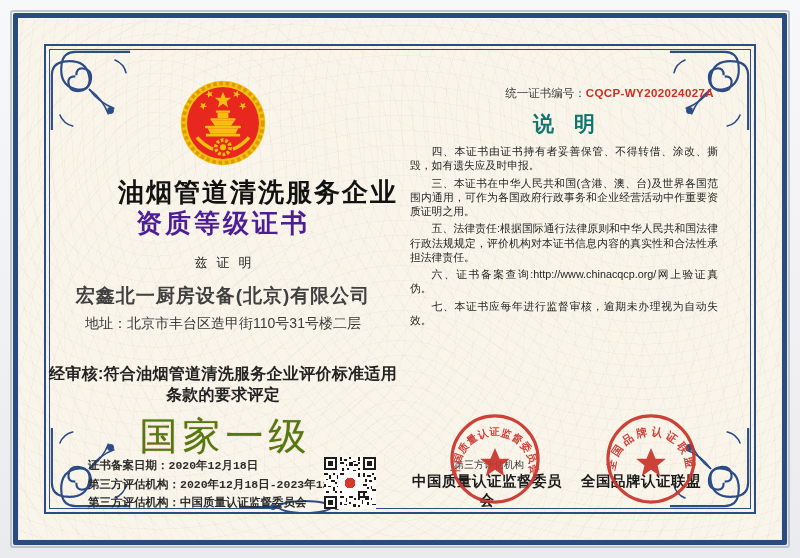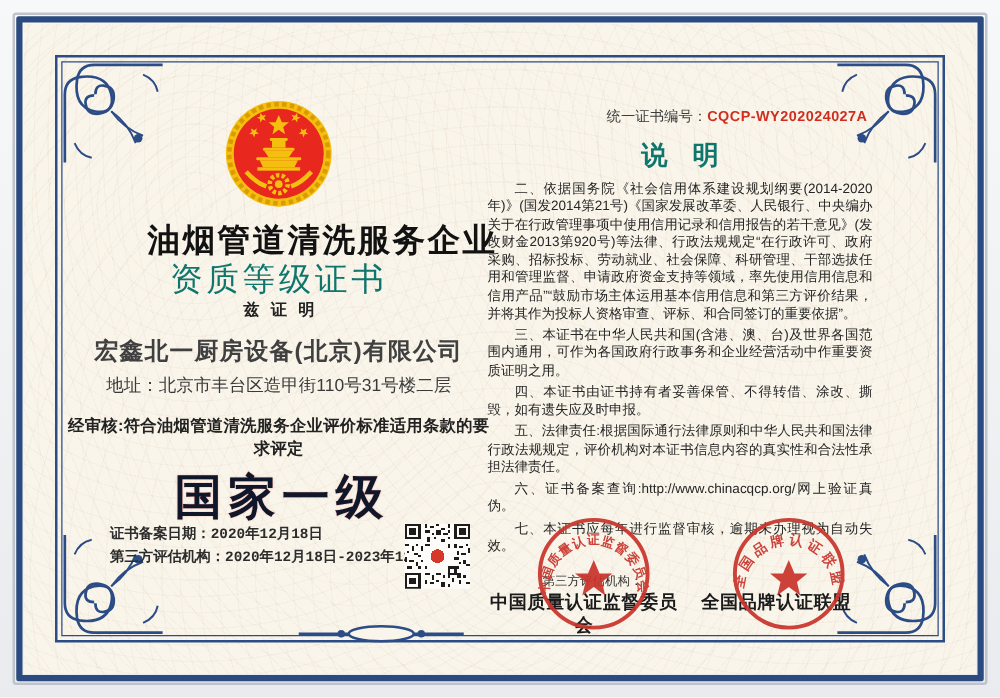--- a/index.html
+++ b/index.html
@@ -26,30 +26,30 @@
   .corner{position:absolute;z-index:3;}
   .corner.tl{top:46px;left:46px;}
   .corner.tr{top:46px;right:46px;transform:rotate(90deg);}
   .corner.br{bottom:46px;right:46px;transform:rotate(180deg);}
   .corner.bl{bottom:46px;left:46px;transform:rotate(270deg);}
   .mid-orn{position:absolute;left:235px;top:498px;z-index:3;}
   
   .left-page{position:absolute;left:48px;top:78px;width:350px;text-align:center;z-index:4;}
   .emblem{display:block;margin:0 auto;}
   .title1{margin-top:9px;font-size:26px;line-height:30px;font-weight:900;color:#121212;letter-spacing:2px;text-align:right;}
-  .title2{font-size:26px;line-height:32px;font-weight:400;color:#0f766e;letter-spacing:3px;}
-  .certify{font-size:13px;font-weight:700;color:#222;letter-spacing:9px;text-indent:9px;}
+  .title2{font-size:26px;line-height:32px;font-weight:700;color:#4c1d95;letter-spacing:3px;}
+  .certify{margin-top:15px;font-size:13px;font-weight:400;color:#222;letter-spacing:9px;text-indent:9px;}
   .company{margin-top:11px;font-size:19px;font-weight:800;color:#404040;letter-spacing:1px;}
   .address{margin-top:6px;font-size:14px;color:#3a3a3a;}
-  .review{margin-top:14px;font-size:13px;font-weight:700;color:#222;letter-spacing:0.3px;}
-  .grade{margin-top:9px;font-size:38px;line-height:42px;font-weight:700;color:#0f172a;letter-spacing:5px;text-indent:5px;text-shadow:0 0 1px rgba(230,11,11,.5);}
+  .review{margin-top:31px;font-size:16px;font-weight:700;color:#222;letter-spacing:0.3px;}
+  .grade{margin-top:9px;font-size:38px;line-height:42px;font-weight:400;color:#4d7c0f;letter-spacing:5px;text-indent:5px;text-shadow:0 0 1px rgba(230,11,11,.5);}
   .records{position:relative;text-align:left;padding-left:40px;font-size:11.5px;line-height:18.5px;font-weight:600;color:#2c2c2c;font-family:Liberation Mono, monospace;}
   .qr{position:absolute;right:22px;top:0px;}
   
-  .right-page{position:absolute;left:390px;top:86px;width:308px;z-index:4;}
+  .right-page{position:absolute;left:410px;top:86px;width:308px;z-index:4;}
   .certno{text-align:right;font-size:11.5px;color:#3c3c3c;padding-right:4px;}
   .certno .num{color:#cf2e1f;font-weight:700;letter-spacing:0.4px;}
   .heading{margin-top:9px;text-align:center;font-size:21px;font-weight:900;color:#0f766e;letter-spacing:20px;text-indent:20px;}
   .paras{margin-top:6px;}
   .paras p{margin:3px 0;font-size:10.8px;line-height:1.32;text-align:justify;text-indent:2em;color:#252525;}
   .stamp{position:absolute;z-index:6;opacity:.92;}
   .stamp.s-left{left:38px;top:326px;}
   .stamp.s-right{left:194px;top:326px;}
   .small-cap{position:absolute;left:44px;top:372px;font-size:10px;color:#333;z-index:5;}
   .captions{position:absolute;left:0;top:386px;width:100%;display:flex;z-index:5;}
@@ -148,20 +148,21 @@
     <div class="title1">油烟管道清洗服务企业</div>
     <div class="title2">资质等级证书</div>
     <div class="certify">兹证明</div>
     <div class="company">宏鑫北一厨房设备(北京)有限公司</div>
     <div class="address">地址：北京市丰台区造甲街110号31号楼二层</div>
     <div class="review">经审核:符合油烟管道清洗服务企业评价标准适用条款的要求评定</div>
     <div class="grade">国家一级</div>
     <div class="records">
       <div><span>证书备案日期：</span><span>2020年12月18日</span></div>
       <div><span>第三方评估机构：</span><span>2020年12月18日-2023年12月17日</span></div>
+      <div><span>第三方评估机构：</span><span>中国质量认证监督委员会</span></div>
       <svg class="qr" viewBox="0 0 29 29" width="52" height="52" shape-rendering="crispEdges">
         <rect width="29" height="29" fill="#fdfcf8"></rect>
         <g fill="#1c1c1c">
           <path d="M0,0h7v7h-7z"></path>
             <path d="M22,0h7v7h-7z"></path>
             <path d="M0,22h7v7h-7z"></path>
         </g>
         <rect x="1" y="1" width="5" height="5" fill="#fdfcf8"></rect>
           <rect x="2" y="2" width="3" height="3" fill="#1c1c1c"></rect>
         <rect x="23" y="1" width="5" height="5" fill="#fdfcf8"></rect>
@@ -180,23 +181,22 @@
       </svg>
     </div>
   </div>
 
   <div class="right-page">
     <div class="certno">
       <span>统一证书编号：</span><span class="num">CQCP-WY202024027A</span>
     </div>
     <div class="heading">说明</div>
     <div class="paras">
-      <p>二、依据国务院《社会信用体系建设规划纲要(2014-2020年)》(国发2014第21号)《国家发展改革委、人民银行、中央编办关于在行政管理事项中使用信用记录和信用报告的若干意见》(发改财金2013第920号)等法律、行政法规规定“在行政许可、政府采购、招标投标、劳动就业、社会保障、科研管理、干部选拔任用和管理监督、申请政府资金支持等领域，率先使用信用信息和信用产品”“鼓励市场主体运用基本信用信息和第三方评价结果，并将其作为投标人资格审查、评标、和合同签订的重要依据”。</p>
+      <p>四、本证书由证书持有者妥善保管、不得转借、涂改、撕毁，如有遗失应及时申报。</p>
       <p>三、本证书在中华人民共和国(含港、澳、台)及世界各国范围内通用，可作为各国政府行政事务和企业经营活动中作重要资质证明之用。</p>
-      <p>四、本证书由证书持有者妥善保管、不得转借、涂改、撕毁，如有遗失应及时申报。</p>
       <p>五、法律责任:根据国际通行法律原则和中华人民共和国法律行政法规规定，评价机构对本证书信息内容的真实性和合法性承担法律责任。</p>
       <p>六、证书备案查询:http://www.chinacqcp.org/网上验证真伪。</p>
       <p>七、本证书应每年进行监督审核，逾期未办理视为自动失效。</p>
     </div>
 
     <svg class="stamp s-left" viewBox="0 0 120 120" width="94" height="94">
       <circle cx="60" cy="60" r="55" fill="none" stroke="#c9332b" stroke-width="4"></circle>
       <use href="#star" transform="translate(60,66) scale(2.0)" fill="#c9332b"></use>
       <text font-size="13" fill="#c9332b" font-weight="bold" letter-spacing="1">
         <textPath href="#arcA" startOffset="50%" text-anchor="middle">中国质量认证监督委员会</textPath>

